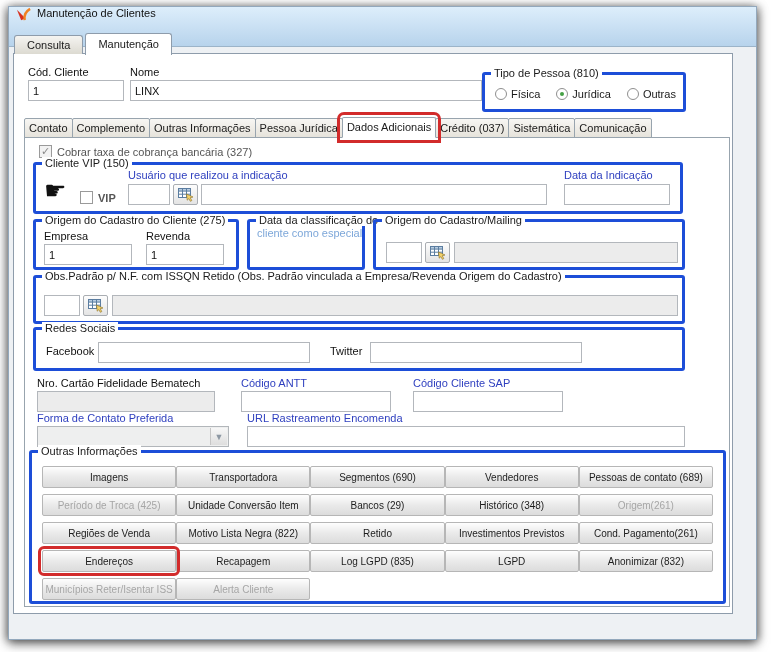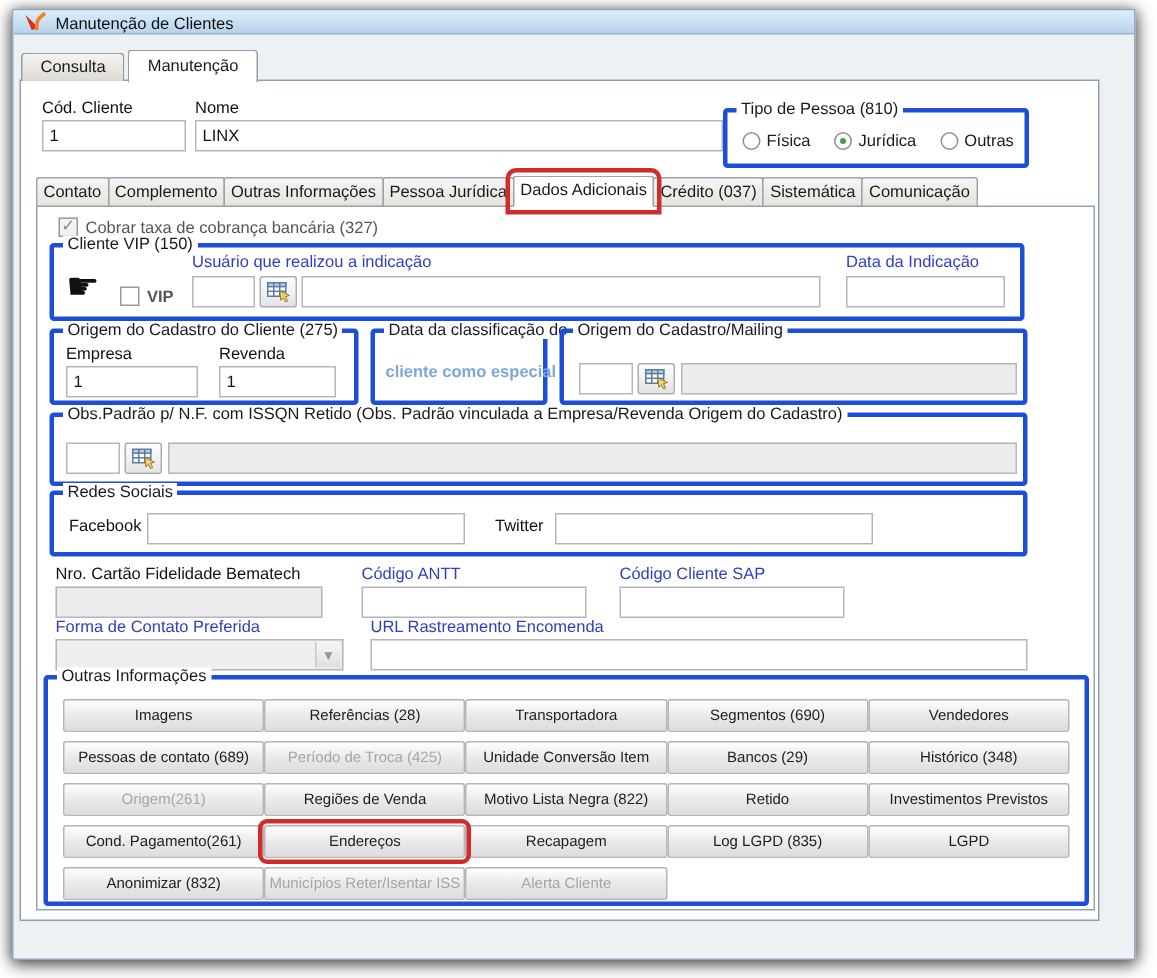--- a/index.html
+++ b/index.html
@@ -9,24 +9,24 @@
     font-family: "Liberation Sans", sans-serif;
     font-size: 11px; color: #1a1a1a;
     overflow: hidden;
   }
   .window {
     position: absolute; left: 8px; top: 6px; width: 749px; height: 634px;
     background: #eef1f4; border: 1px solid #93a8bc;
     box-shadow: 0 4px 10px rgba(0,0,0,.5), 3px 0 8px rgba(0,0,0,.25), -3px 0 8px rgba(0,0,0,.25);
   }
   .titlebar {
-    position: absolute; left: 0; top: 0; right: 0; height: 16px;
+    position: absolute; left: 0; top: 0; right: 0; height: 40px;
     background: linear-gradient(#ddeefb, #b7d3ec);
     border-bottom: 1px solid #9cb4c9;
-    display: flex; align-items: flex-end; gap: 6px; padding: 0 7px;
+    display: flex; align-items: flex-start; gap: 6px; padding: 0 7px;
   }
   .titlebar .title { color: #101010; }
   .main-tabstrip { position: absolute; left: 5px; top: 25px; height: 22px; display: flex; align-items: flex-end; z-index: 3; }
   .main-tab {
     height: 19px; line-height: 18px; padding: 0 12px;
     border: 1px solid #8e9cab; border-bottom: none;
     border-radius: 3px 3px 0 0; margin-right: 2px;
     background: linear-gradient(#f5f4f1, #dcdad1); cursor: default;
   }
   .main-tab.active {
@@ -189,21 +189,21 @@
       <div class="grp" style="left:8px; top:81px; width:206px; height:51px;">
         <span class="cap">Origem do Cadastro do Cliente (275)</span>
         <span class="lbl" style="left:8px; top:8px;">Empresa</span>
         <input class="tb" style="left: 8px; top: 22px; width: 88px;" value="1">
         <span class="lbl" style="left:110px; top:8px;">Revenda</span>
         <input class="tb" style="left: 110px; top: 22px; width: 78px;" value="1">
       </div>
 
       <div class="grp" style="left:222px; top:81px; width:118px; height:51px;">
         <span class="cap">Data da classificação do</span>
-        <span class="lbl lightblue" style="left:7px; top:20px;font-weight:bold;">cliente como especial</span>
+        <span class="lbl lightblue" style="left:7px; top:5px;">cliente como especial</span>
       </div>
 
       <div class="grp" style="left:348px; top:81px; width:312px; height:51px;">
         <span class="cap">Origem do Cadastro/Mailing</span>
         <input class="tb" style="left: 10px; top: 20px; width: 36px;">
         <button class="lookup-btn" style="left:49px; top:20px;">
           <svg width="16" height="14" viewBox="0 0 16 14">
             <rect x="0.5" y="0.5" width="12" height="9" fill="#ffffff" stroke="#5b7da0"></rect>
             <rect x="0.5" y="0.5" width="12" height="2.6" fill="#b8cde2" stroke="#5b7da0"></rect>
             <line x1="4.5" y1="0.5" x2="4.5" y2="9.5" stroke="#5b7da0"></line>
@@ -253,21 +253,20 @@
         <span class="chev">▼</span>
       </div>
 
       <span class="lbl blue" style="left:222px; top:274px;">URL Rastreamento Encomenda</span>
       <input class="tb" style="left: 222px; top: 288px; width: 438px;">
 
       <div class="grp" style="left:4px; top:312px; width:697px; height:154px;">
         <span class="cap">Outras Informações</span>
         <div class="btn-grid">
             <div class="abtn">Imagens</div>
-            <div class="abtn">Referências (28)</div>
             <div class="abtn">Transportadora</div>
             <div class="abtn">Segmentos (690)</div>
             <div class="abtn">Vendedores</div>
             <div class="abtn">Pessoas de contato (689)</div>
             <div class="abtn disabled">Período de Troca (425)</div>
             <div class="abtn">Unidade Conversão Item</div>
             <div class="abtn">Bancos (29)</div>
             <div class="abtn">Histórico (348)</div>
             <div class="abtn disabled">Origem(261)</div>
             <div class="abtn">Regiões de Venda</div>

